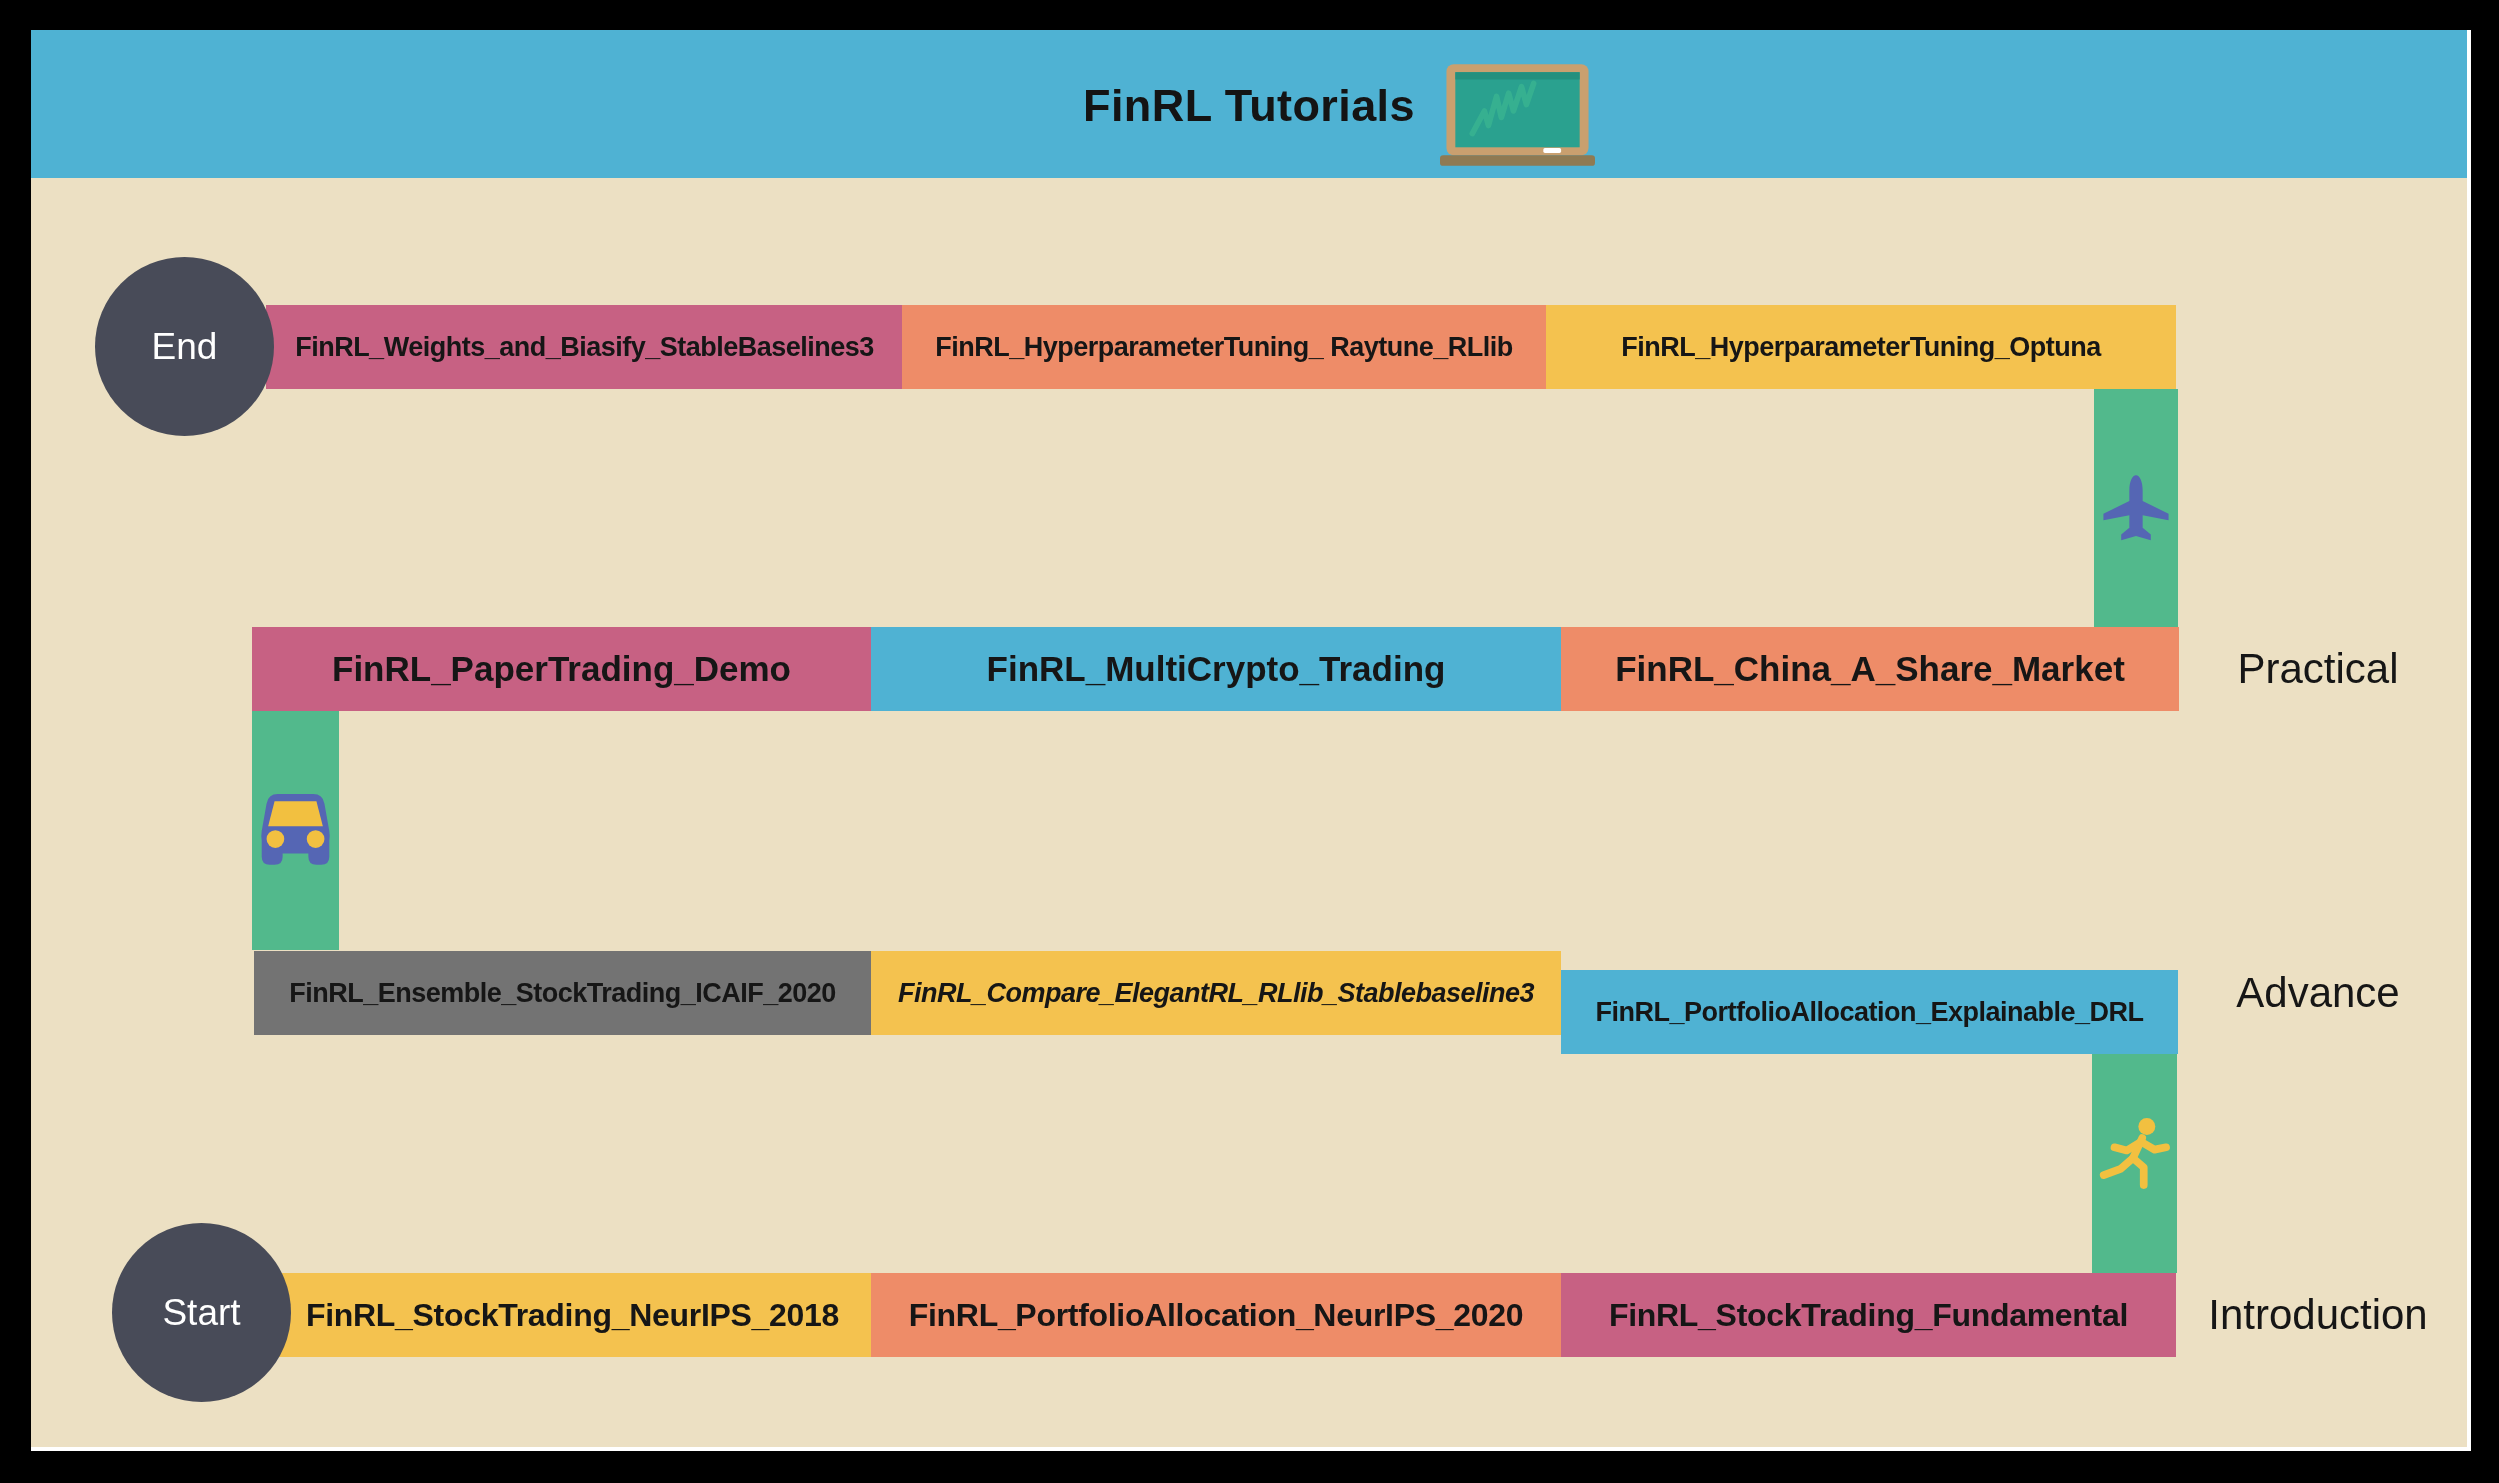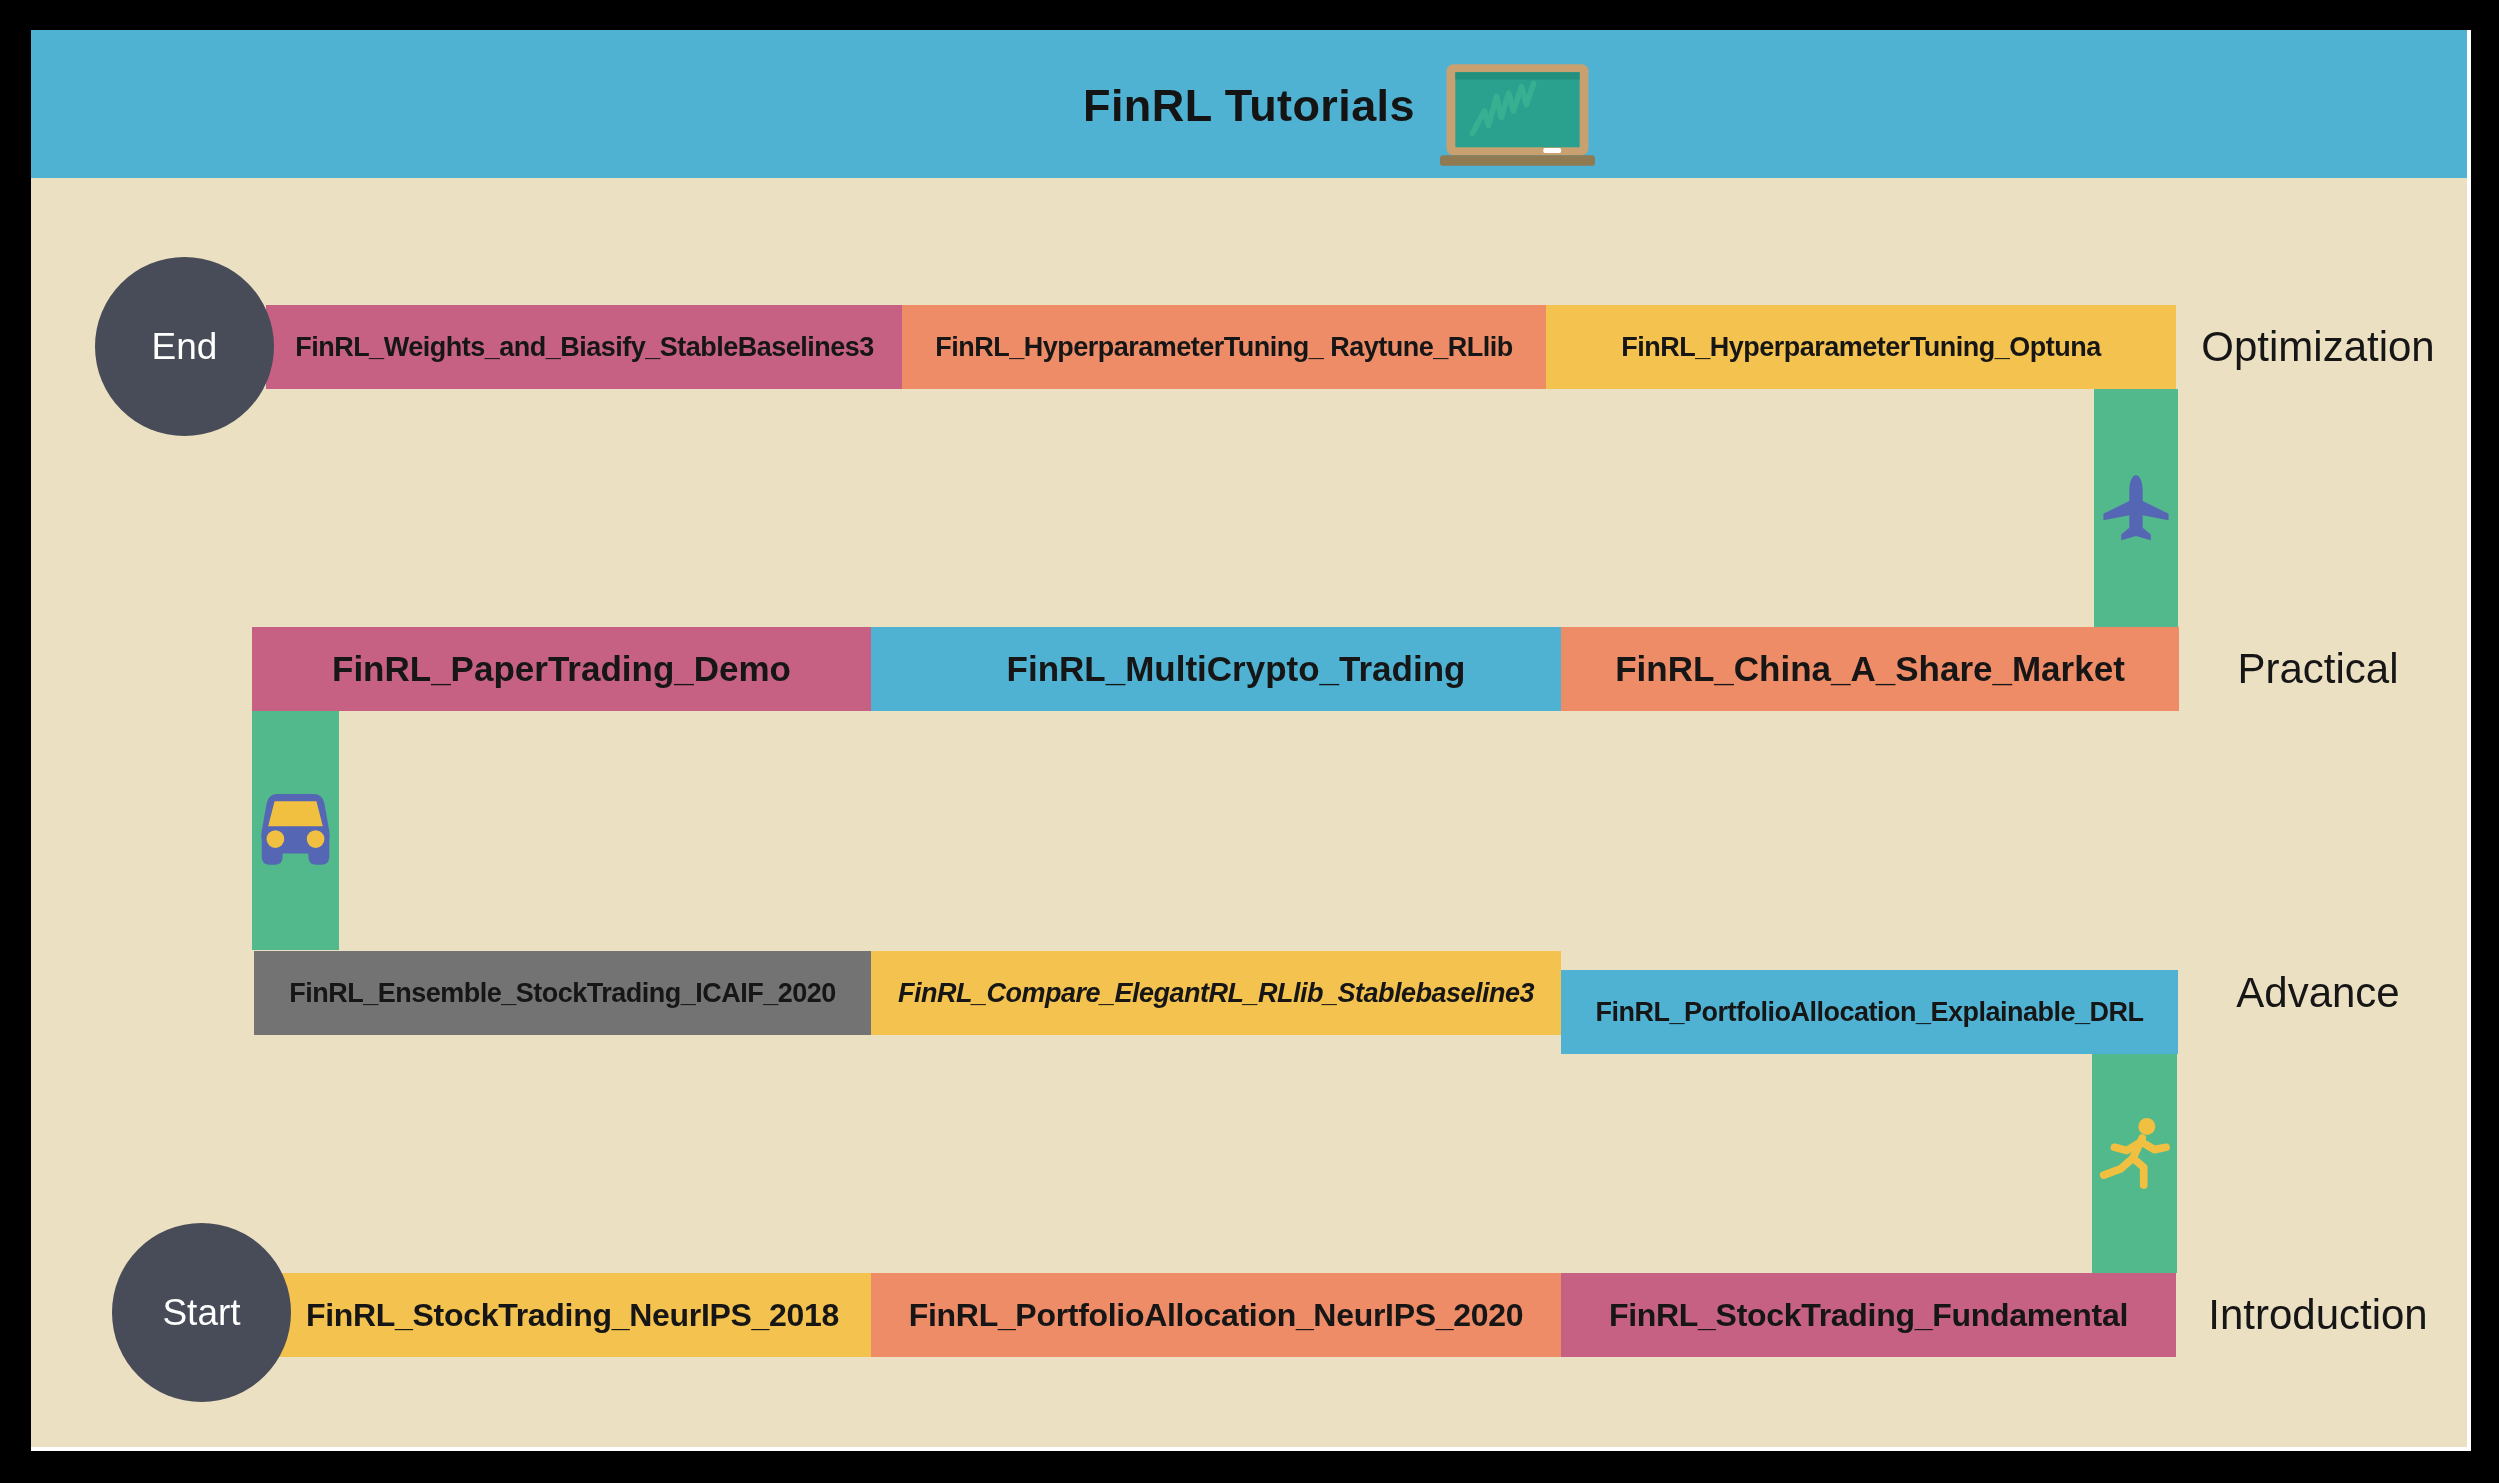--- a/index.html
+++ b/index.html
@@ -79,24 +79,23 @@
           <path d="M48 56 L62 68 L62 91"></path>
           <path d="M48 56 L32 70 L10 78"></path>
         </g>
         <circle cx="66" cy="15" r="11" fill="#f2c040"></circle>
       </svg>
     </div>
 
     <div class="block r1 b1 fs-s" style="background-color: rgb(199, 97, 131);">FinRL_Weights_and_Biasify_StableBaselines3</div>
     <div class="block r1 b2 fs-s" style="background-color: rgb(238, 140, 104);">FinRL_HyperparameterTuning_ Raytune_RLlib</div>
     <div class="block r1 b3 fs-s" style="background-color: rgb(244, 194, 79);">FinRL_HyperparameterTuning_Optuna</div>
-    <div class="row-label r1">Optimization</div>
 
     <div class="block r2 b1 fs-l" style="background-color: rgb(199, 97, 131);">FinRL_PaperTrading_Demo</div>
-    <div class="block r2 b2 fs-l" style="background-color: rgb(79, 178, 211); padding-left: 20px;">FinRL_MultiCrypto_Trading</div>
+    <div class="block r2 b2 fs-l" style="background-color: rgb(79, 178, 211);">FinRL_MultiCrypto_Trading</div>
     <div class="block r2 b3 fs-l" style="background-color: rgb(238, 140, 104);">FinRL_China_A_Share_Market</div>
     <div class="row-label r2">Practical</div>
 
     <div class="block r3 b1 fs-s" style="background-color: #737373;">FinRL_Ensemble_StockTrading_ICAIF_2020</div>
     <div class="block r3 b2 fs-s" style="background-color: rgb(244, 194, 79); font-style: italic;">FinRL_Compare_ElegantRL_RLlib_Stablebaseline3</div>
     <div class="block r3 b3 fs-s" style="background-color: rgb(79, 178, 211);">FinRL_PortfolioAllocation_Explainable_DRL</div>
     <div class="row-label r3">Advance</div>
 
     <div class="block r4 b1 fs-m" style="background-color: rgb(244, 194, 79);">FinRL_StockTrading_NeurIPS_2018</div>
     <div class="block r4 b2 fs-m" style="background-color: rgb(238, 140, 104);">FinRL_PortfolioAllocation_NeurIPS_2020</div>

